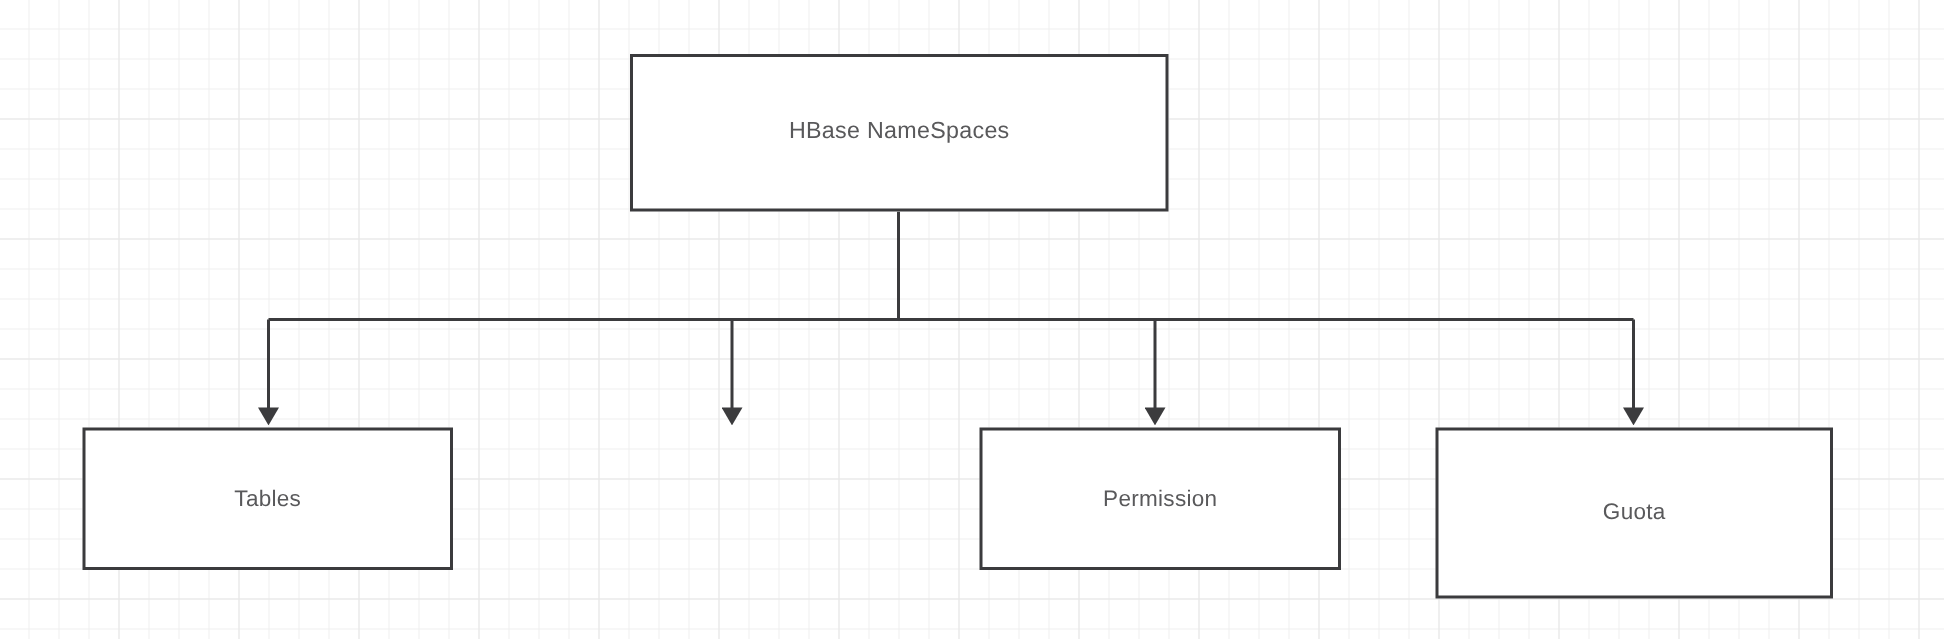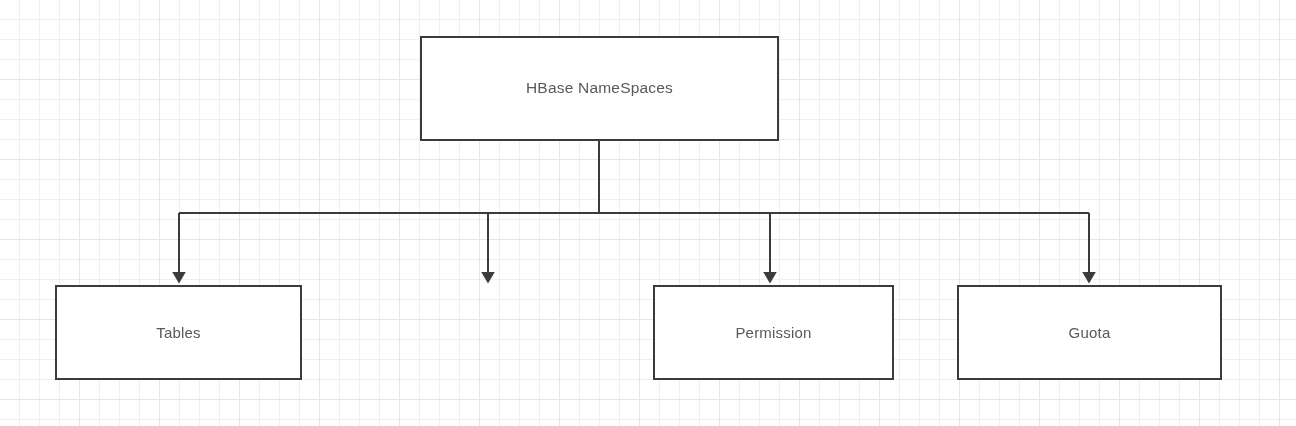--- a/index.html
+++ b/index.html
@@ -93,17 +93,17 @@
 
   <div class="node" style="left: 55px; top: 285px; width: 247px; height: 95px;">
     <span class="node-label">Tables</span>
   </div>
 
 
   <div class="node" style="left: 653px; top: 285px; width: 241px; height: 95px;">
     <span class="node-label">Permission</span>
   </div>
 
-  <div class="node" style="left: 957px; top: 285px; width: 265px; height: 95px;">
+  <div class="node" style="left: 957px; top: 285px; width: 265px; height: 114px;">
     <span class="node-label">Guota</span>
   </div>
 
 </div>
 
 </body></html>

